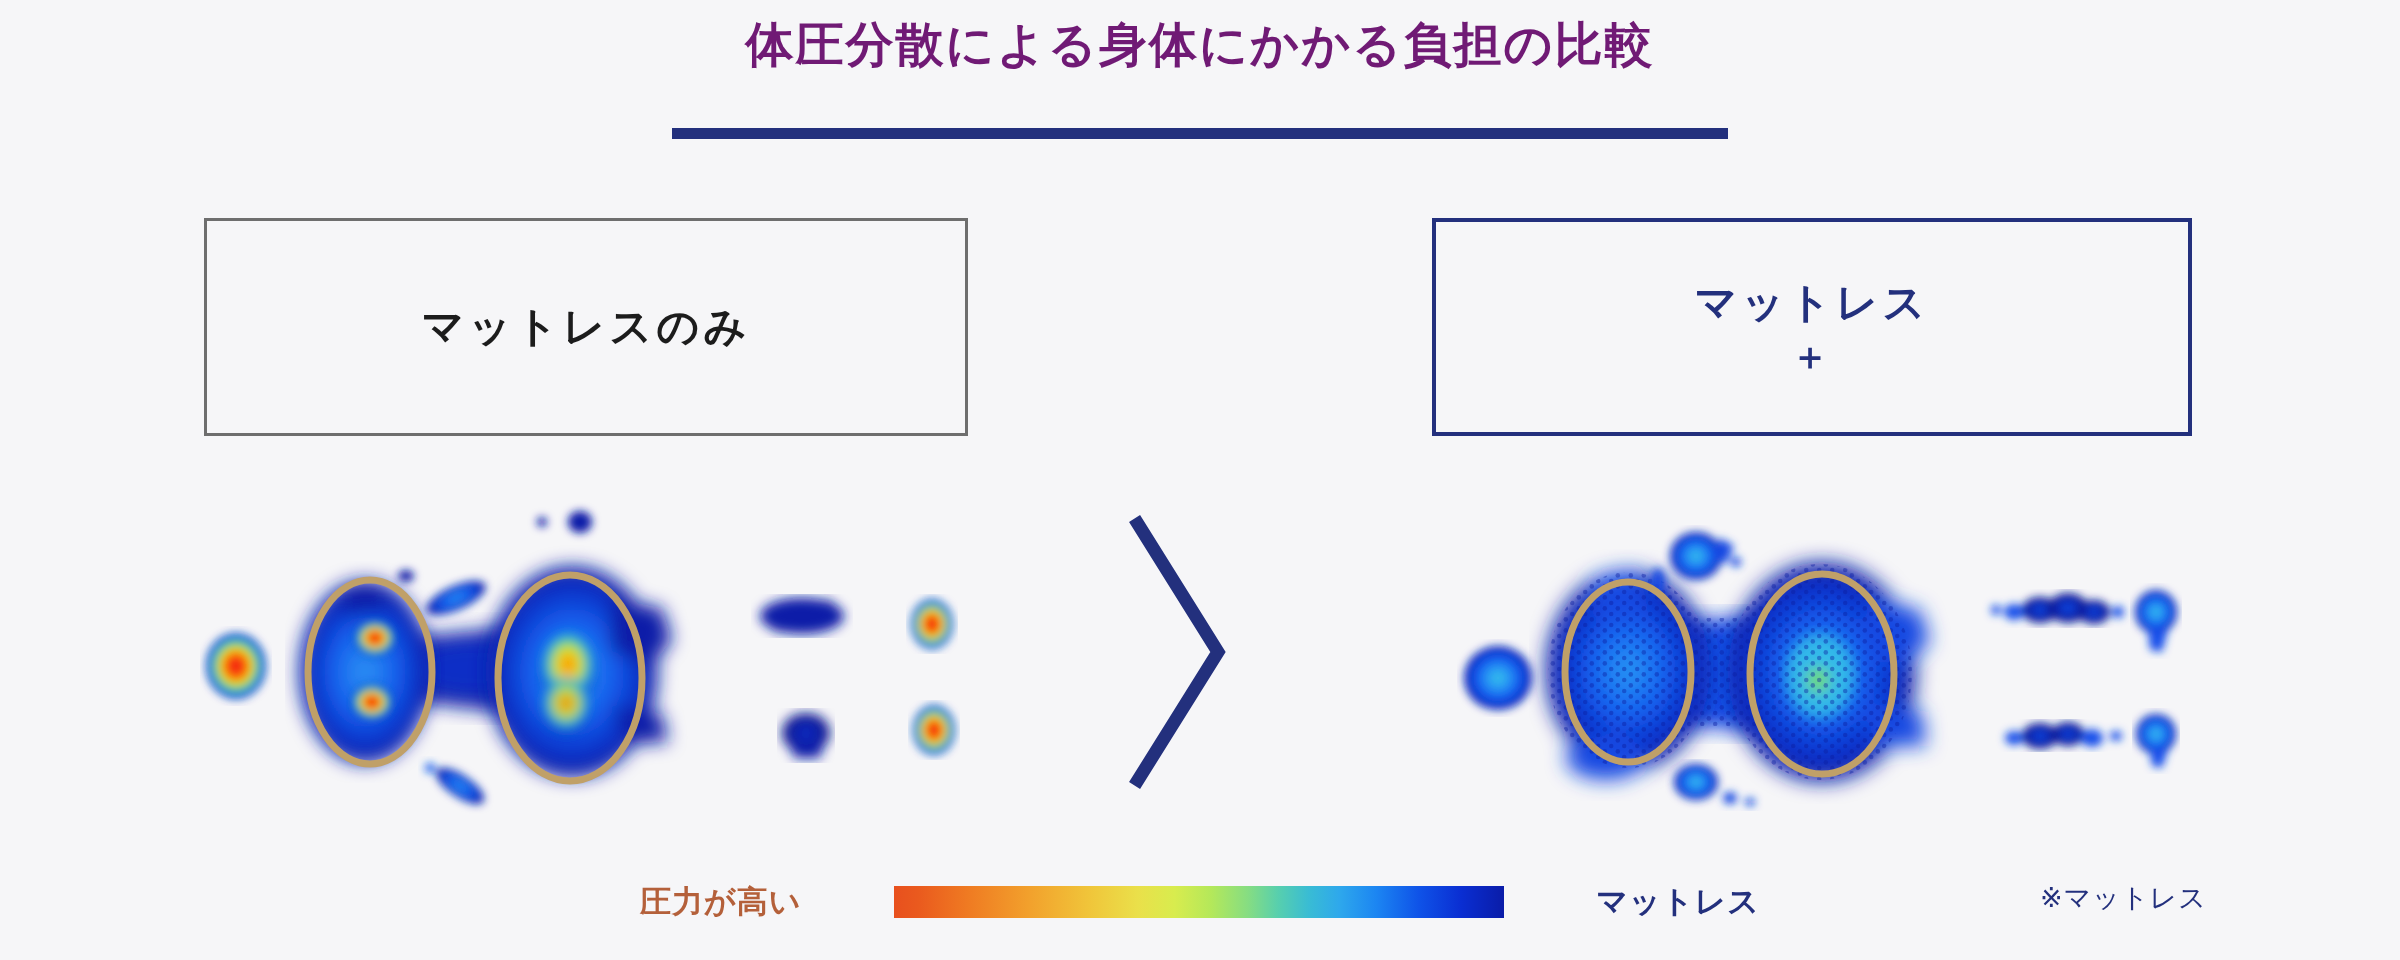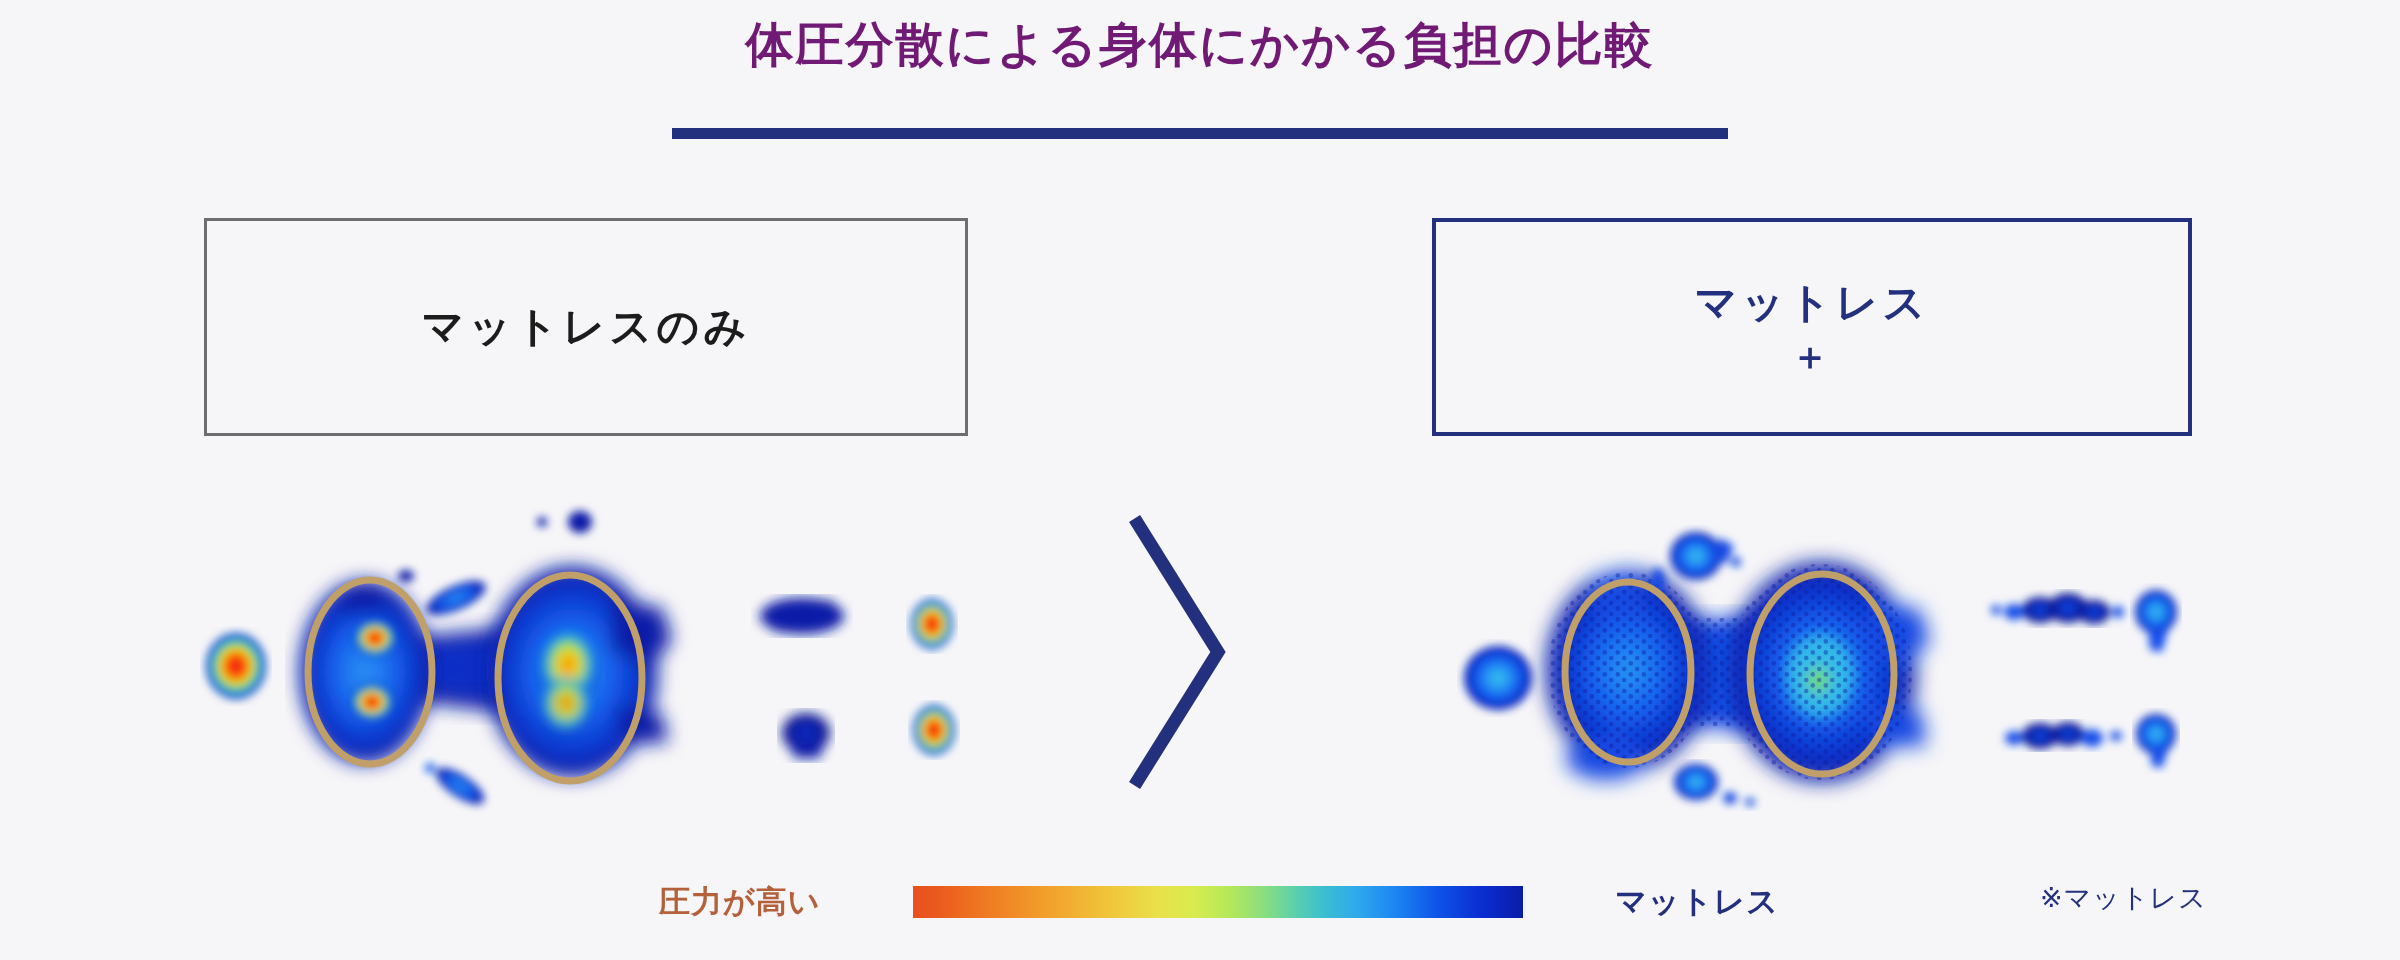--- a/index.html
+++ b/index.html
@@ -55,21 +55,21 @@
   .map svg{display:block;width:100%;height:100%;}
 
   
   .chevron{position:absolute;left:1120px;top:512px;width:120px;height:280px;}
   .chevron svg{display:block;width:100%;height:100%;}
 
   
   .legend{position:absolute;left:0;top:876px;width:2400px;height:52px;}
   .legend-inner{
     position:absolute;left:640px;top:0;width:1120px;height:52px;
-    display:flex;align-items:center;justify-content:space-between;margin-left:19px;
+    display:flex;align-items:center;justify-content:space-between;
   }
   .legend-label{
     font-size:31px;font-weight:700;letter-spacing:1px;white-space:nowrap;
     font-family:"DejaVu Sans","Liberation Sans",sans-serif;
   }
   .legend-label.high{color:#b4603a;}
   .legend-label.low{color:#23307d;}
   .legend-bar{
     flex:0 0 610px;height:32px;margin:0 18px;
     background:linear-gradient(to right,

